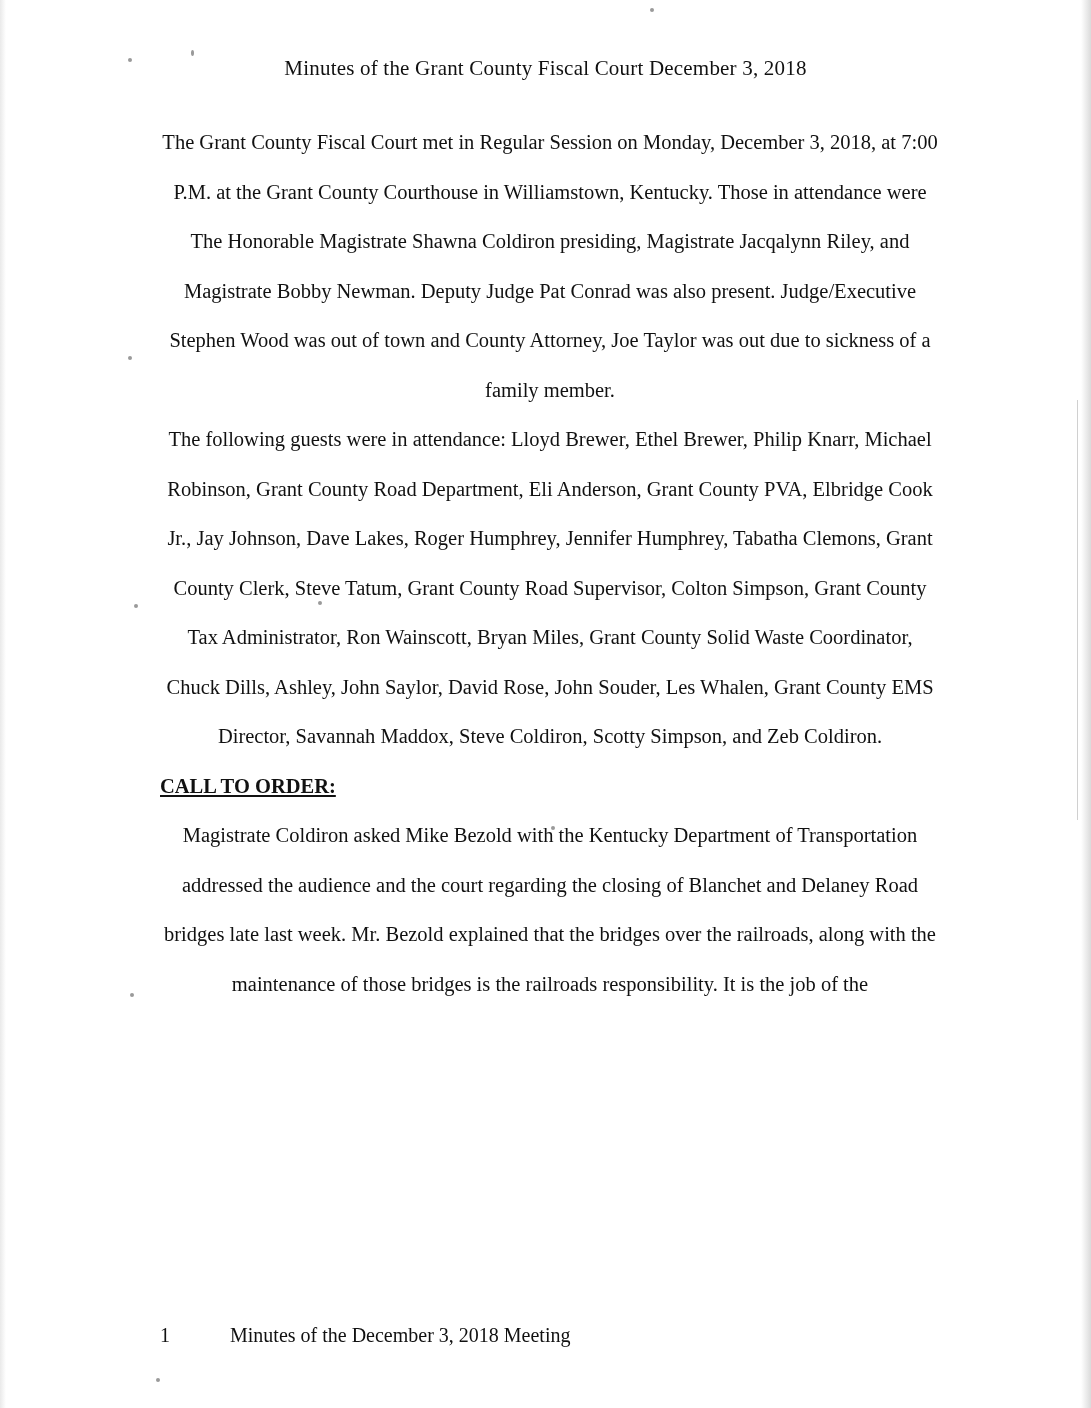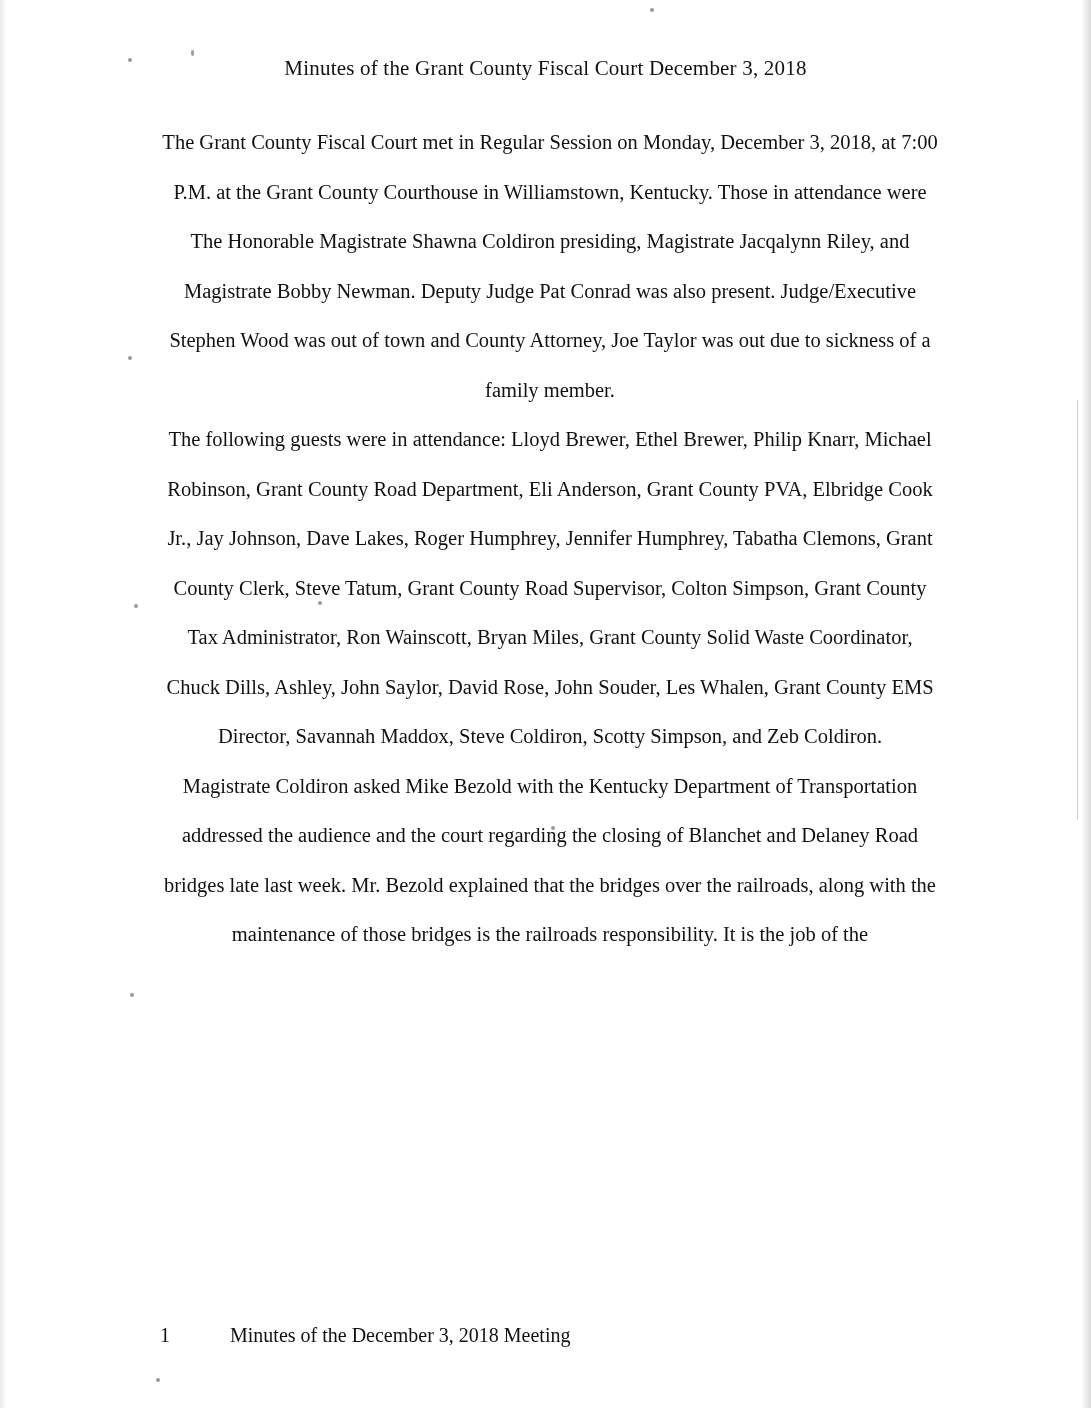--- a/index.html
+++ b/index.html
@@ -119,20 +119,23 @@
   <div class="speck" style="left:318px; top:601px; width:4px; height:4px;"></div>
   <div class="speck" style="left:551px; top:826px; width:4px; height:4px;"></div>
   <div class="speck" style="left:130px; top:993px; width:4px; height:4px;"></div>
   <div class="speck" style="left:156px; top:1378px; width:4px; height:4px;"></div>
 
   <div class="doc-header">Minutes of the Grant County Fiscal Court December 3, 2018</div>
 
   <div class="body-text">
     <div class="para">The Grant County Fiscal Court met in Regular Session on Monday, December 3, 2018, at 7:00 P.M. at the Grant County Courthouse in Williamstown, Kentucky. Those in attendance were The Honorable Magistrate Shawna Coldiron presiding, Magistrate Jacqalynn Riley, and Magistrate Bobby Newman.  Deputy Judge Pat Conrad was also present. Judge/Executive Stephen Wood was out of town and County Attorney, Joe Taylor was out due to sickness of a family member.</div>
     <div class="para">The following guests were in attendance: Lloyd Brewer, Ethel Brewer, Philip Knarr, Michael Robinson, Grant County Road Department, Eli Anderson, Grant County PVA, Elbridge Cook Jr., Jay Johnson, Dave Lakes, Roger Humphrey, Jennifer Humphrey, Tabatha Clemons, Grant County Clerk, Steve Tatum, Grant County Road Supervisor, Colton Simpson, Grant County Tax Administrator, Ron Wainscott, Bryan Miles, Grant County Solid Waste Coordinator, Chuck Dills, Ashley, John Saylor, David Rose, John Souder, Les Whalen, Grant County EMS Director, Savannah Maddox, Steve Coldiron, Scotty Simpson, and Zeb Coldiron.</div>
+    <div>
+      <span class="section-head">CALL TO ORDER:</span>
+    </div>
     <div class="para">Magistrate Coldiron asked Mike Bezold with the Kentucky Department of Transportation addressed the audience and the court regarding the closing of Blanchet and Delaney Road bridges late last week. Mr. Bezold explained that the bridges over the railroads, along with the maintenance of those bridges is the railroads responsibility.  It is the job of the</div>
   </div>
 
   <div class="footer">
     <span class="page-num">1</span>
     <span class="footer-title">Minutes of the December 3, 2018 Meeting</span>
   </div>
 
 </div>
 

